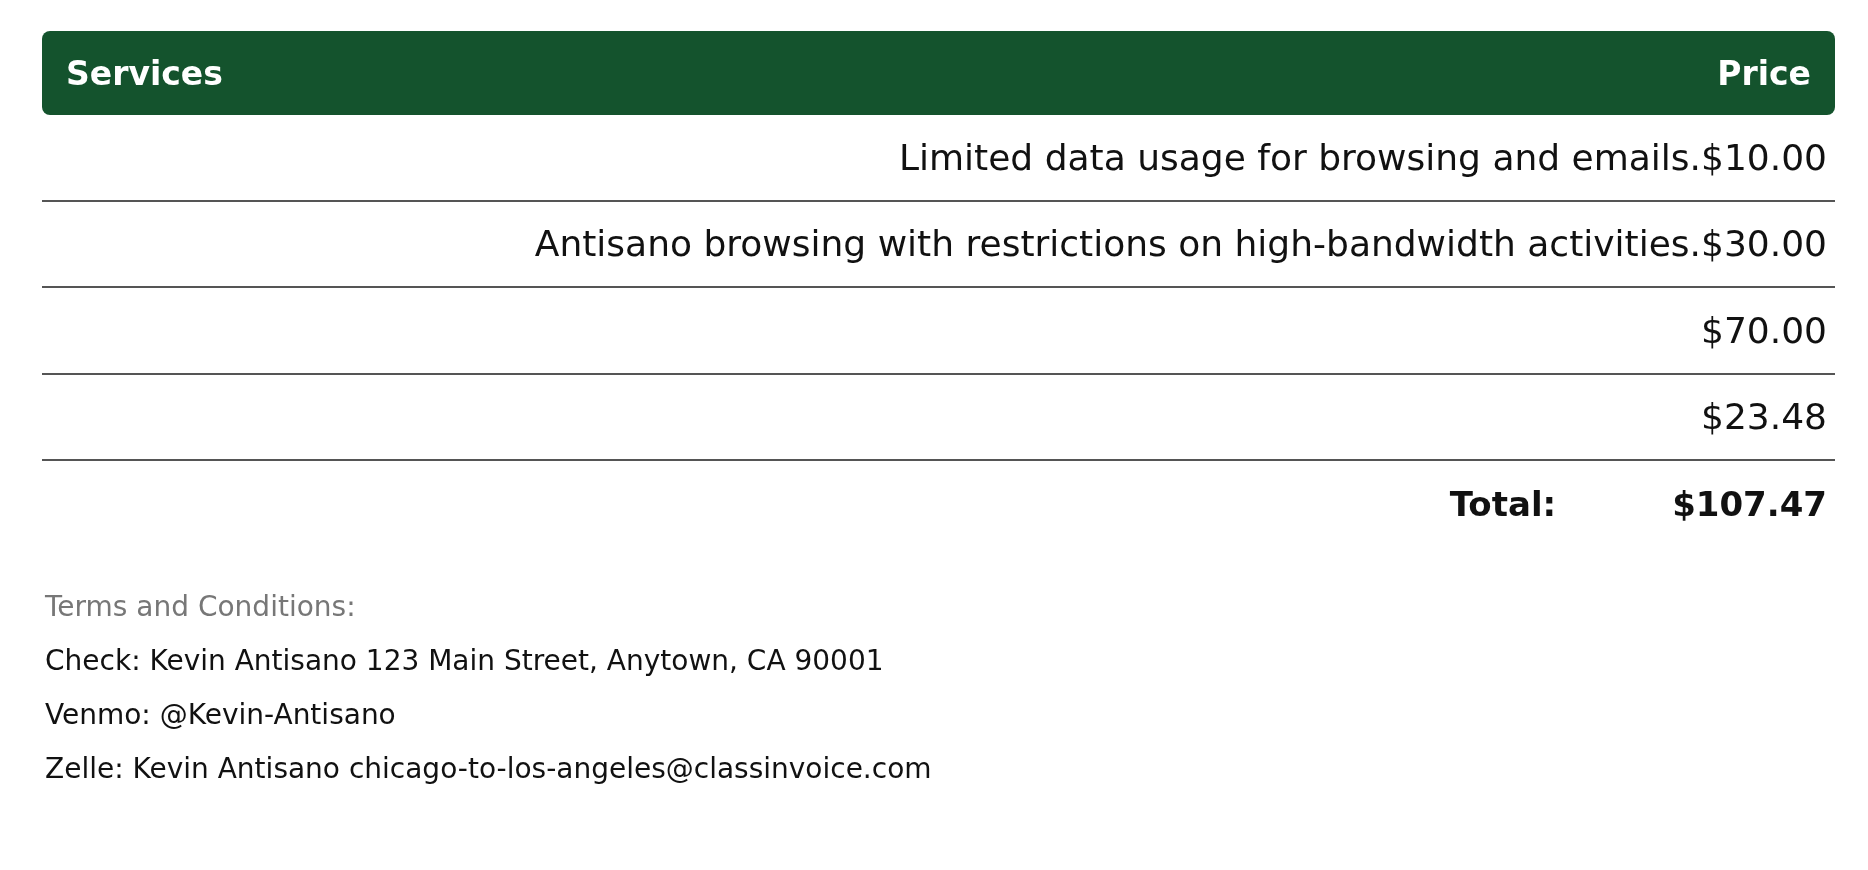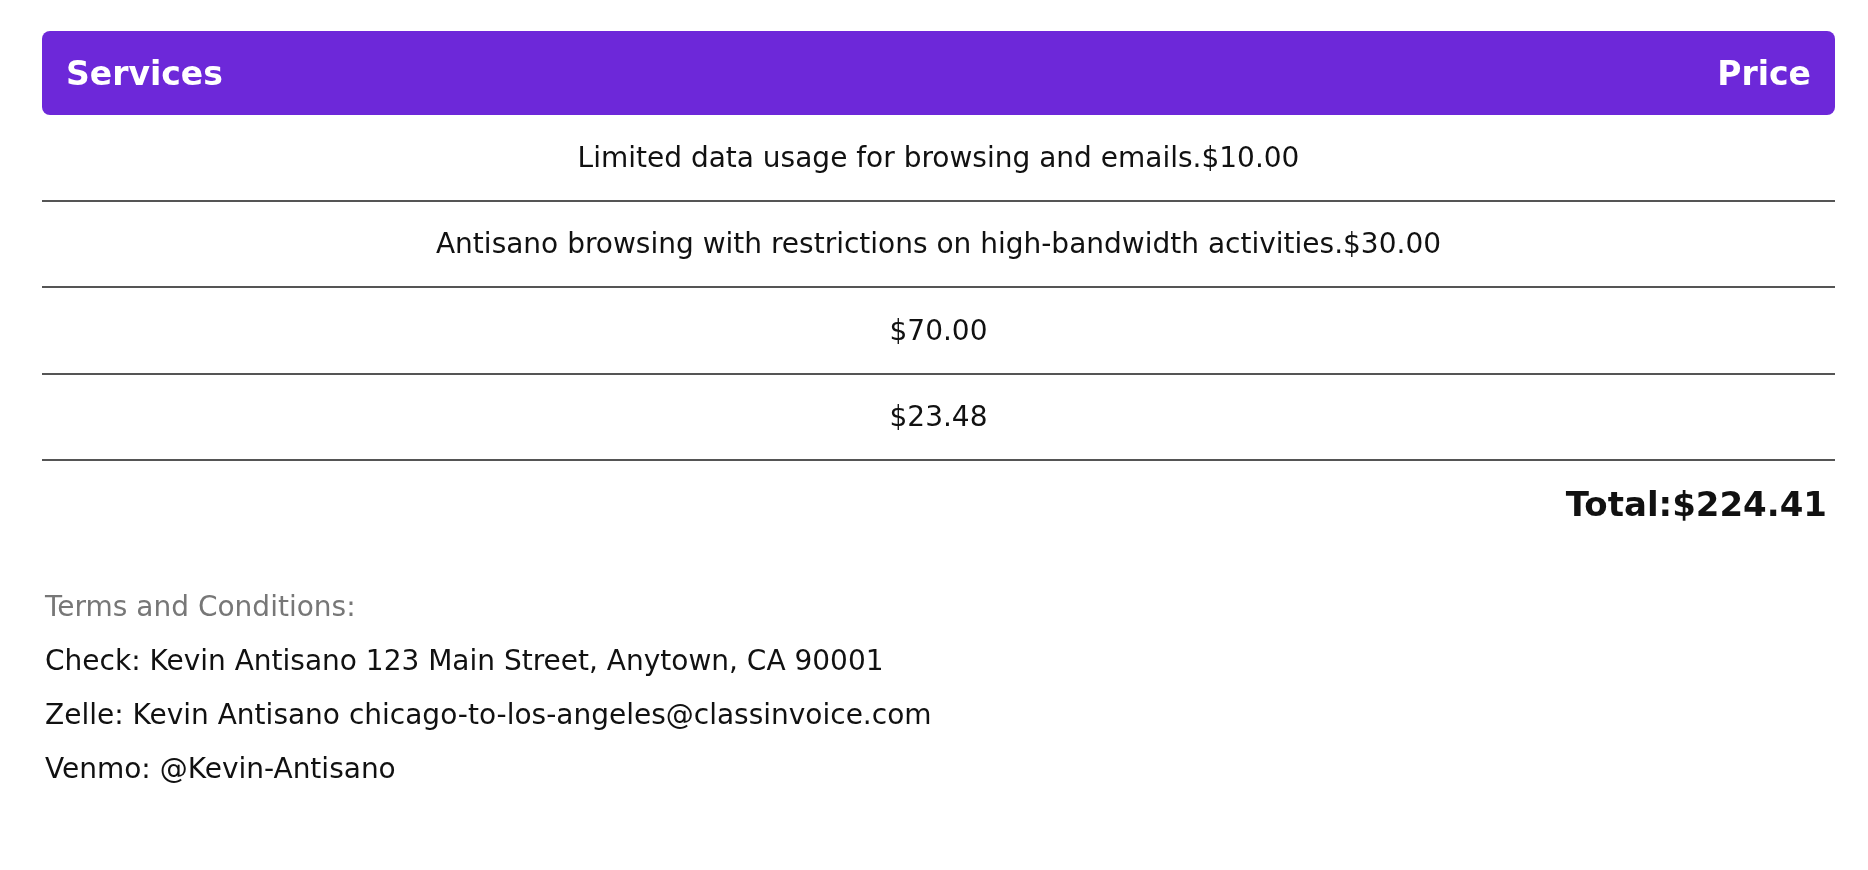--- a/index.html
+++ b/index.html
@@ -1,27 +1,27 @@
 <!DOCTYPE html>
 <html><head>
 <meta charset="utf-8">
 <style>
   html, body { margin:0; padding:0; background:#ffffff; }
   body { width:1868px; height:870px; position:relative; overflow:hidden;
          font-family:"DejaVu Sans", sans-serif; color:#111; }
   .table { position:absolute; left:42px; top:31px; width:1793px; }
-  .thead { height:84px; background:#6d28d9; border-radius:8px; display:flex;
+  .thead { height:84px; background:#14532d; border-radius:8px; display:flex;
            align-items:center; justify-content:space-between; padding:0 24px 0 24px;
            box-sizing:border-box; color:#fff; font-weight:bold; font-size:33px; }
   .row { height:86.5px; border-bottom:2px solid #555; display:flex; align-items:center;
-         justify-content:center; padding:11px 8px; box-sizing:border-box;
-         font-size:28px; }
+         justify-content:flex-end; padding:11px 8px; box-sizing:border-box;
+         font-size:36px; }
   .total { height:86px; display:flex; align-items:center; justify-content:flex-end;
            font-weight:bold; font-size:34px; padding-right:8px; box-sizing:border-box; }
-  .total .lbl { }
+  .total .lbl { margin-right:116px; }
   .terms { position:absolute; left:45px; top:580px; font-size:28px; line-height:54px; }
   .terms .title { color:#777; }
 </style>
 </head>
 <body>
 
 <div class="table">
   <div class="thead">
     <span>Services</span>
     <span>Price</span>
@@ -35,22 +35,22 @@
     <span>$30.00</span>
   </div>
   <div class="row">
     <span>$70.00</span>
   </div>
   <div class="row">
     <span>$23.48</span>
   </div>
   <div class="total">
     <span class="lbl">Total:</span>
-    <span>$224.41</span>
+    <span>$107.47</span>
   </div>
 </div>
 
 <div class="terms">
   <div class="title">Terms and Conditions:</div>
   <div>Check: Kevin Antisano 123 Main Street, Anytown, CA 90001</div>
+  <div>Venmo: @Kevin-Antisano</div>
   <div>Zelle: Kevin Antisano chicago-to-los-angeles@classinvoice.com</div>
-  <div>Venmo: @Kevin-Antisano</div>
 </div>
 
 </body></html>

